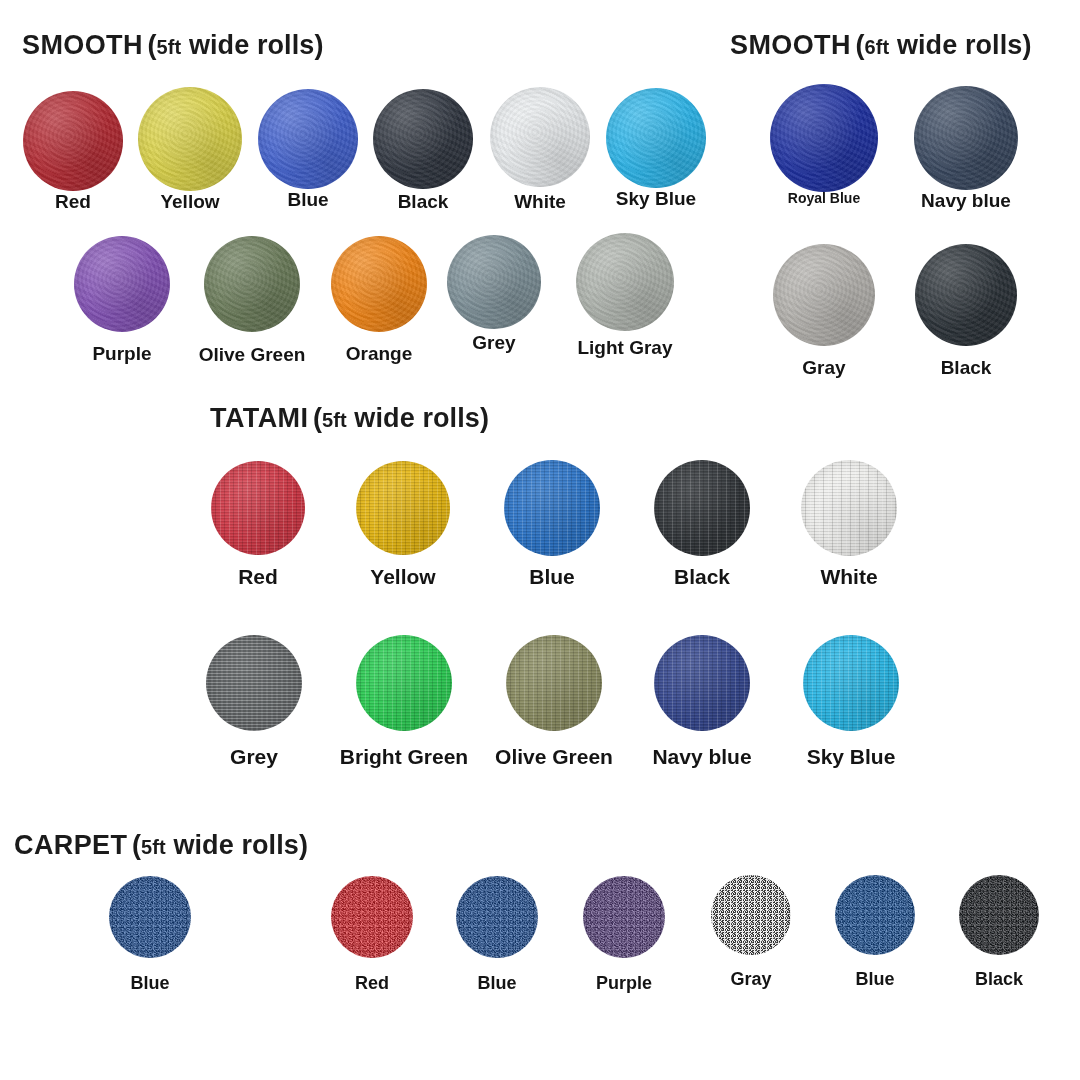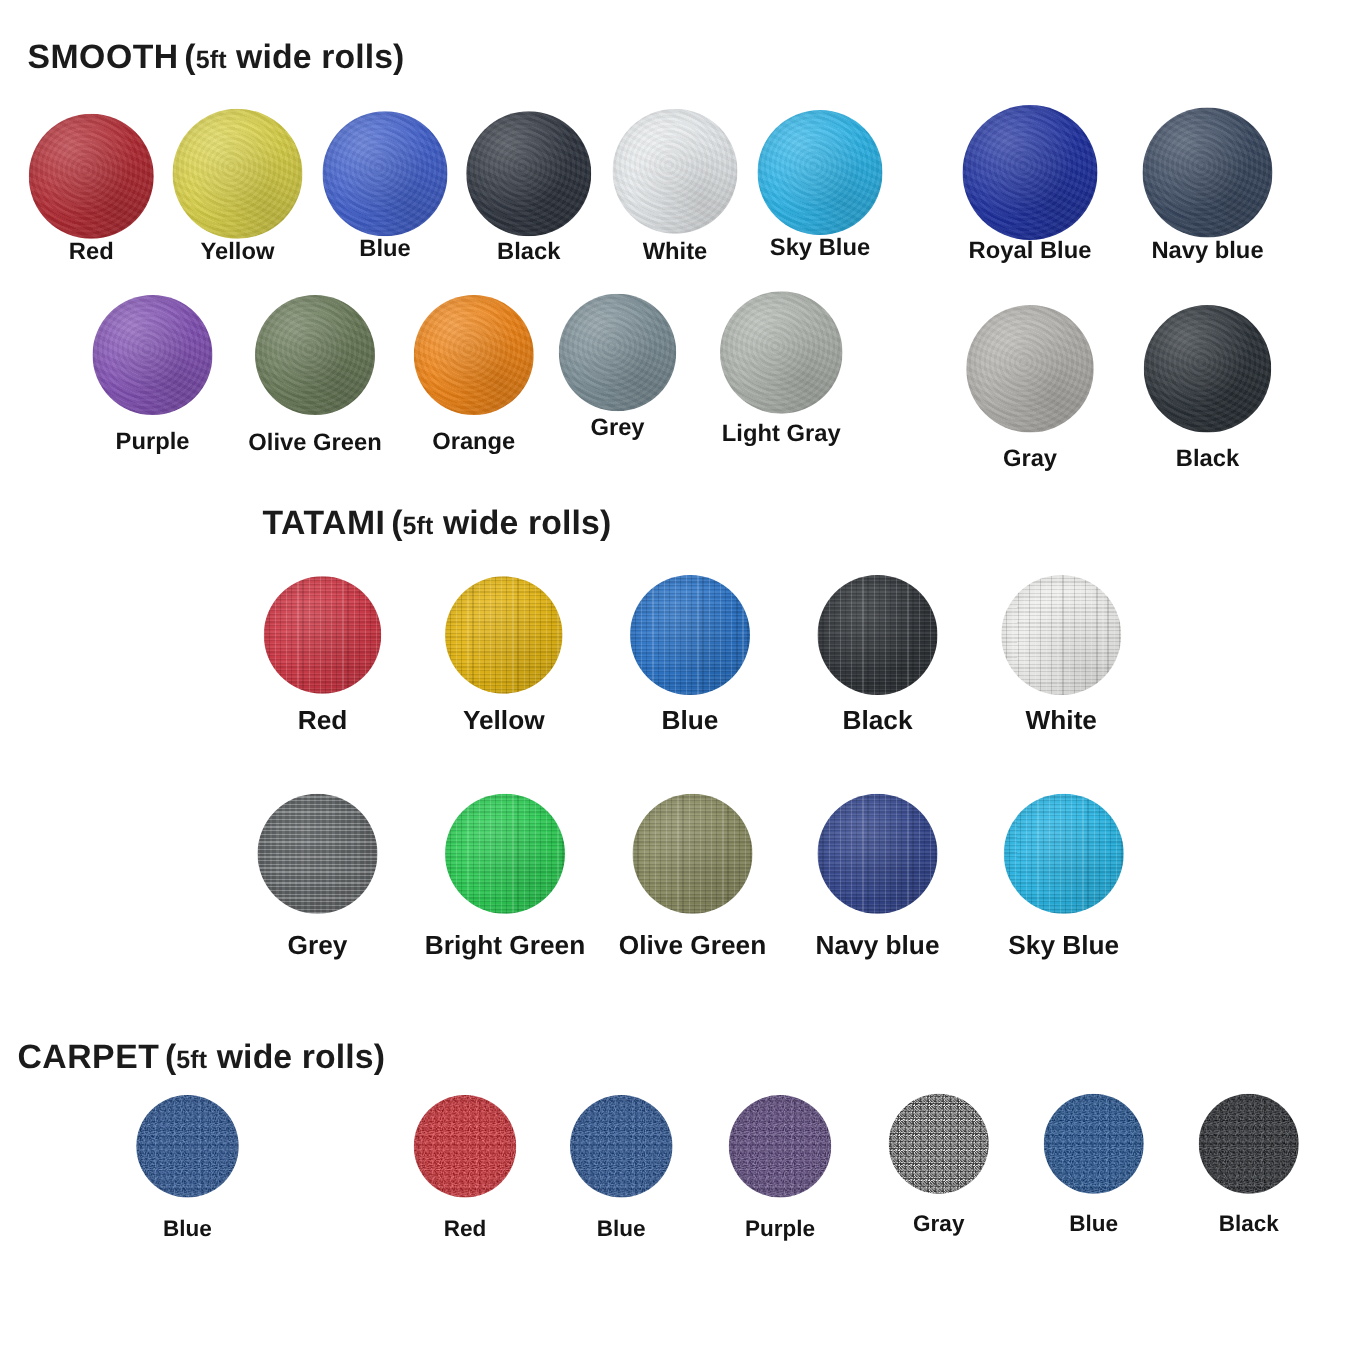--- a/index.html
+++ b/index.html
@@ -95,20 +95,21 @@
       repeating-conic-gradient(from 60deg at 72% 68%, rgba(255,255,255,.70) 0deg 8deg, rgba(30,30,30,.65) 8deg 19deg),
       repeating-linear-gradient(33deg, rgba(255,255,255,.45) 0 2px, rgba(25,25,25,.45) 2px 4px);
     background-size:6px 6px, 8px 8px, 5px 5px;
   }
 </style>
 </head>
 <body>
 
 <div id="stage">
     <div class="sec-title" style="left: 22px; top: 32px; text-align: right;"><span class="big">SMOOTH</span> <span class="paren">(</span><span class="ft">5ft</span><span class="wide"> wide rolls</span><span class="paren">)</span></div>
+    <div class="sec-title" style="left: 730px; top: 32px;"><span class="big">SMOOTH</span> <span class="paren">(</span><span class="ft">6ft</span><span class="wide"> wide rolls</span><span class="paren">)</span></div>
     <div class="sec-title" style="left: 198px; top: 405px; margin-left: 12px;"><span class="big">TATAMI</span> <span class="paren">(</span><span class="ft">5ft</span><span class="wide"> wide rolls</span><span class="paren">)</span></div>
     <div class="sec-title" style="left: 14px; top: 832px;"><span class="big">CARPET</span> <span class="paren">(</span><span class="ft">5ft</span><span class="wide"> wide rolls</span><span class="paren">)</span></div>
     <div class="swatch-cell" style="left: -17px; top: 91px; width: 180px;">
       <div class="disc tex-smooth" style="width: 100px; height: 100px; background-color: rgb(178, 42, 51);"></div>
       <div class="cap" style="font-size: 19px; margin-top: 1px;">Red</div>
     </div>
     <div class="swatch-cell" style="left: 100px; top: 87px; width: 180px;">
       <div class="disc tex-smooth" style="width: 104px; height: 104px; background-color: rgb(217, 209, 73);"></div>
       <div class="cap" style="font-size: 19px; margin-top: 1px;">Yellow</div>
     </div>
@@ -143,21 +144,21 @@
     <div class="swatch-cell" style="left: 404px; top: 235px; width: 180px;">
       <div class="disc tex-smooth" style="width: 94px; height: 94px; background-color: rgb(123, 142, 150);"></div>
       <div class="cap" style="font-size: 19px; margin-top: 4px;">Grey</div>
     </div>
     <div class="swatch-cell" style="left: 535px; top: 233px; width: 180px;">
       <div class="disc tex-smooth" style="width: 98px; height: 98px; background-color: rgb(174, 179, 173);"></div>
       <div class="cap" style="font-size: 19px; margin-top: 7px;">Light Gray</div>
     </div>
     <div class="swatch-cell" style="left: 734px; top: 84px; width: 180px;">
       <div class="disc tex-smooth" style="width: 108px; height: 108px; background-color: rgb(31, 49, 160);"></div>
-      <div class="cap" style="font-size: 19px; margin-top: -1px;">Royal Blue</div>
+      <div class="cap" style="font-size: 14px; margin-top: -1px;">Royal Blue</div>
     </div>
     <div class="swatch-cell" style="left: 876px; top: 86px; width: 180px;">
       <div class="disc tex-smooth" style="width: 104px; height: 104px; background-color: rgb(57, 72, 95);"></div>
       <div class="cap" style="font-size: 19px; margin-top: 1px;">Navy blue</div>
     </div>
     <div class="swatch-cell" style="left: 734px; top: 244px; width: 180px;">
       <div class="disc tex-smooth" style="width: 102px; height: 102px; background-color: rgb(178, 176, 172);"></div>
       <div class="cap" style="font-size: 19px; margin-top: 12px;">Gray</div>
     </div>
     <div class="swatch-cell" style="left: 876px; top: 244px; width: 180px;">

